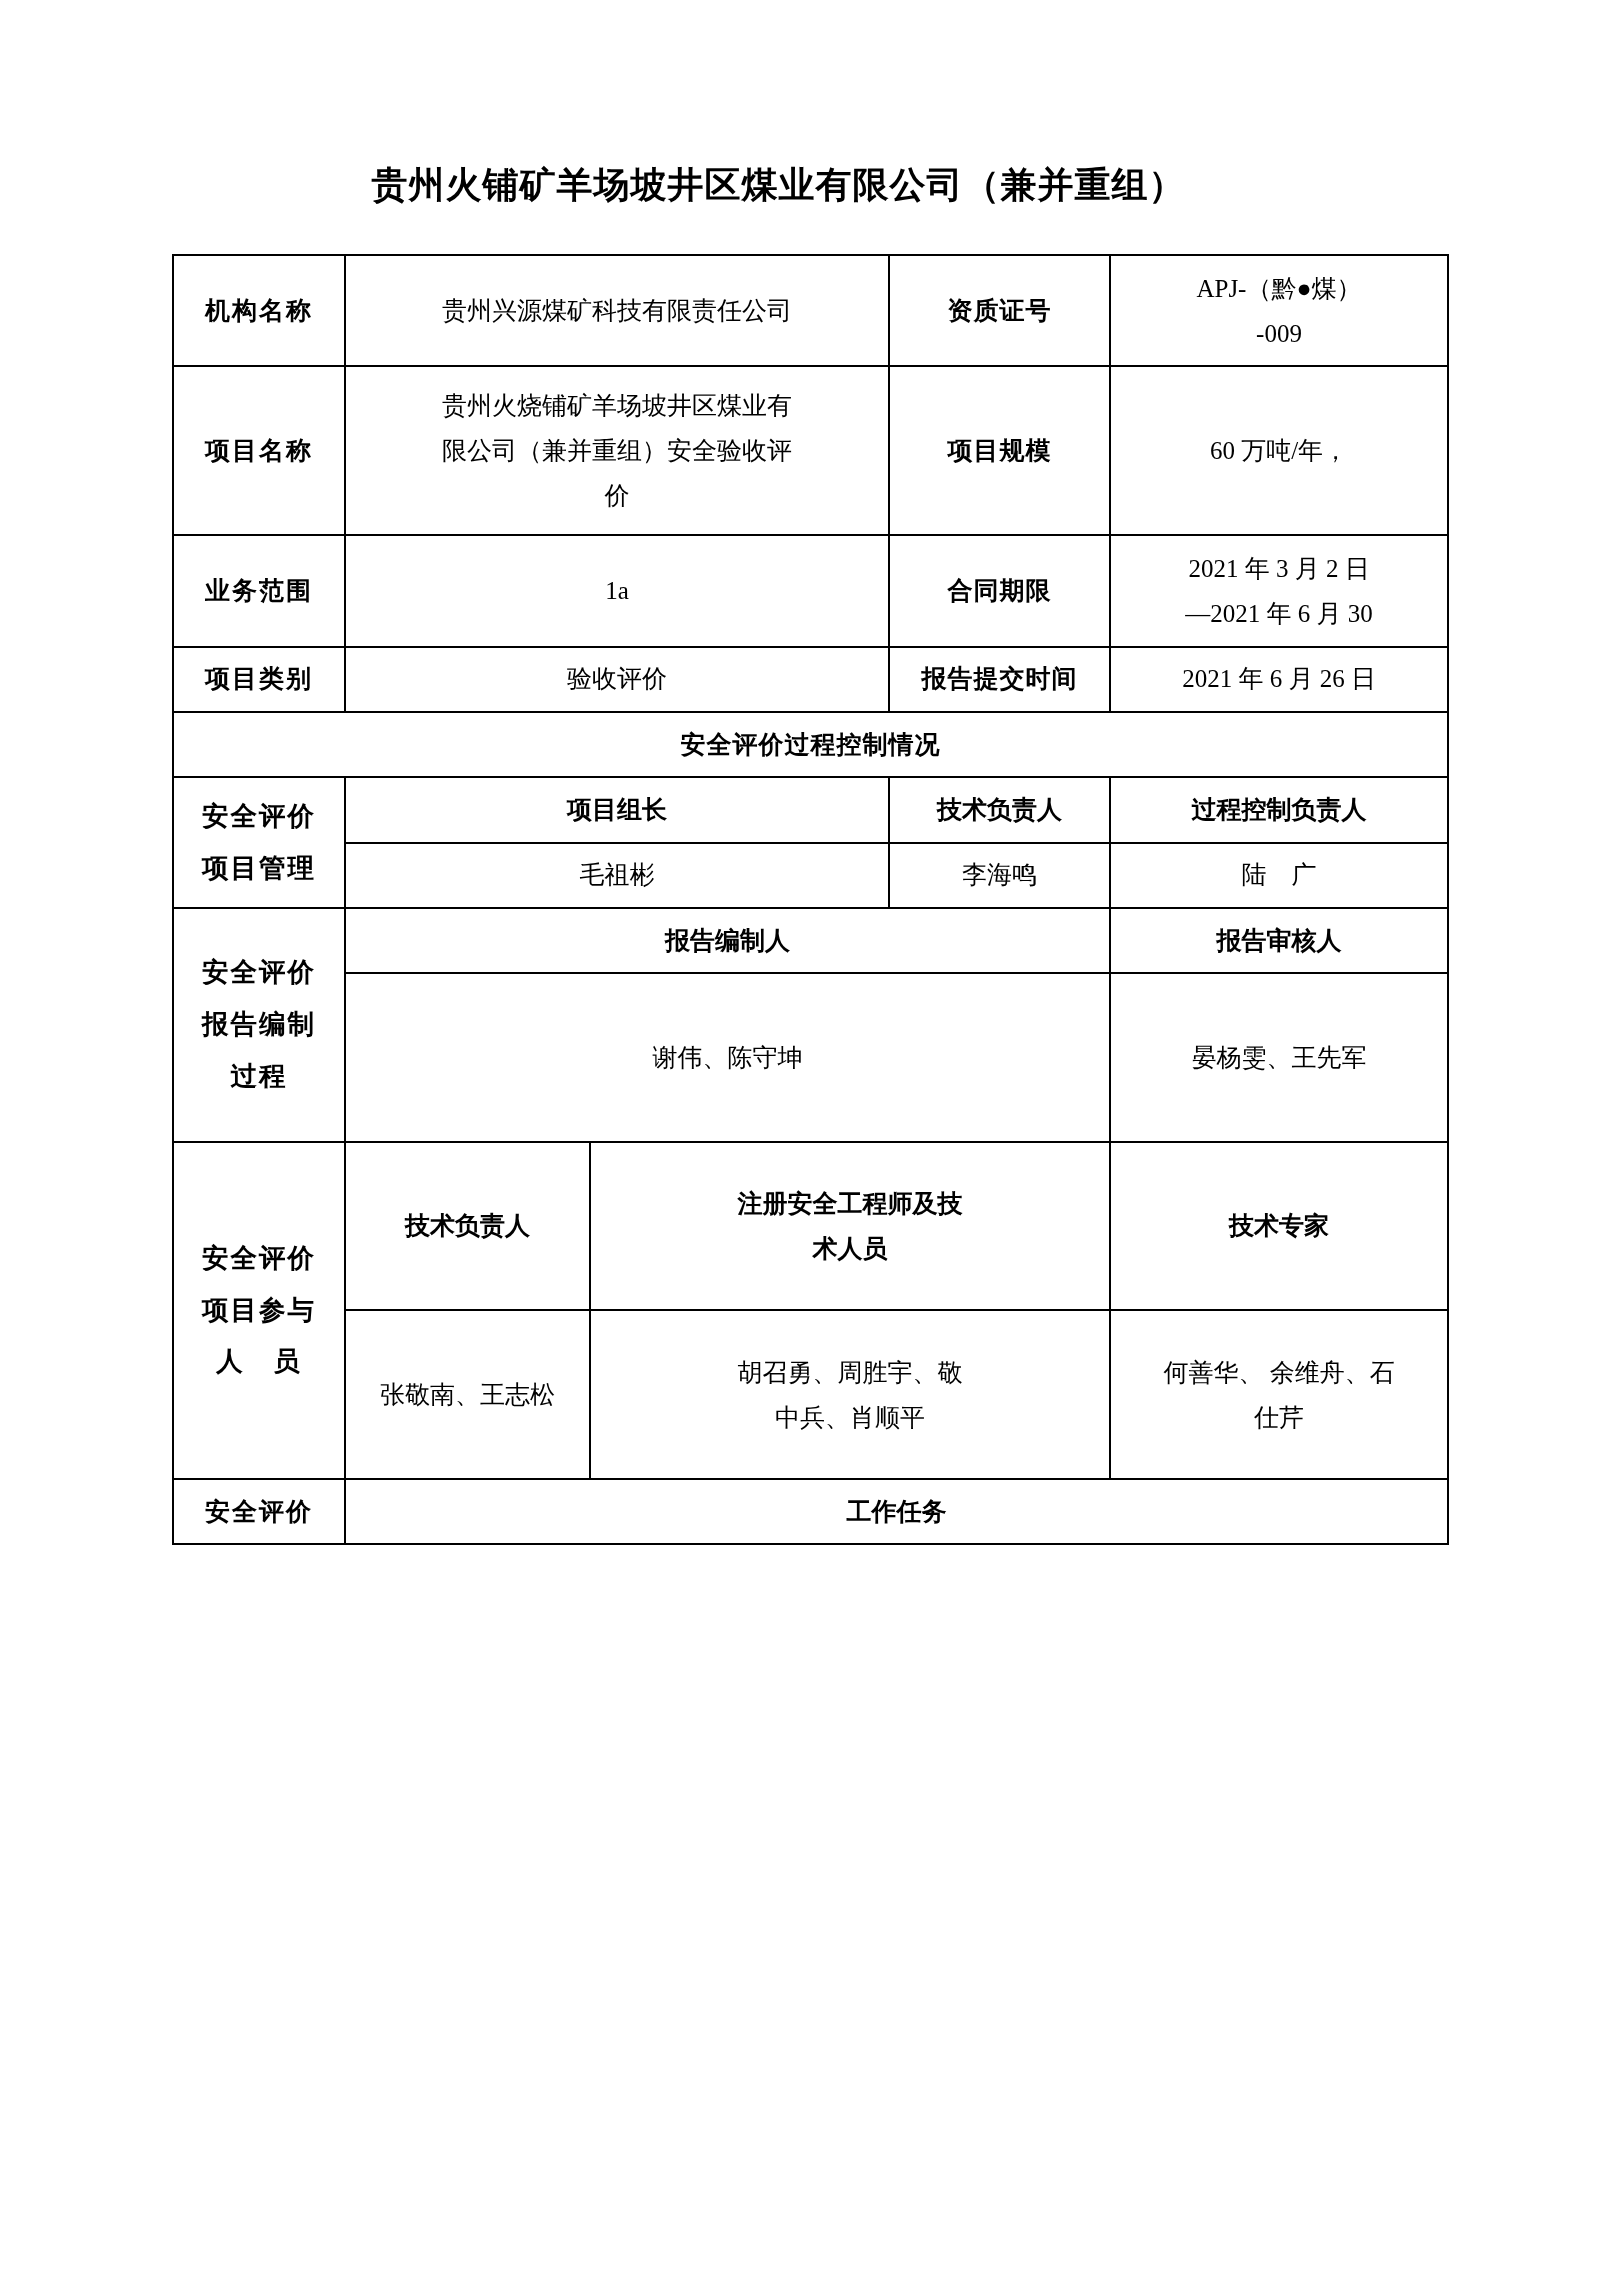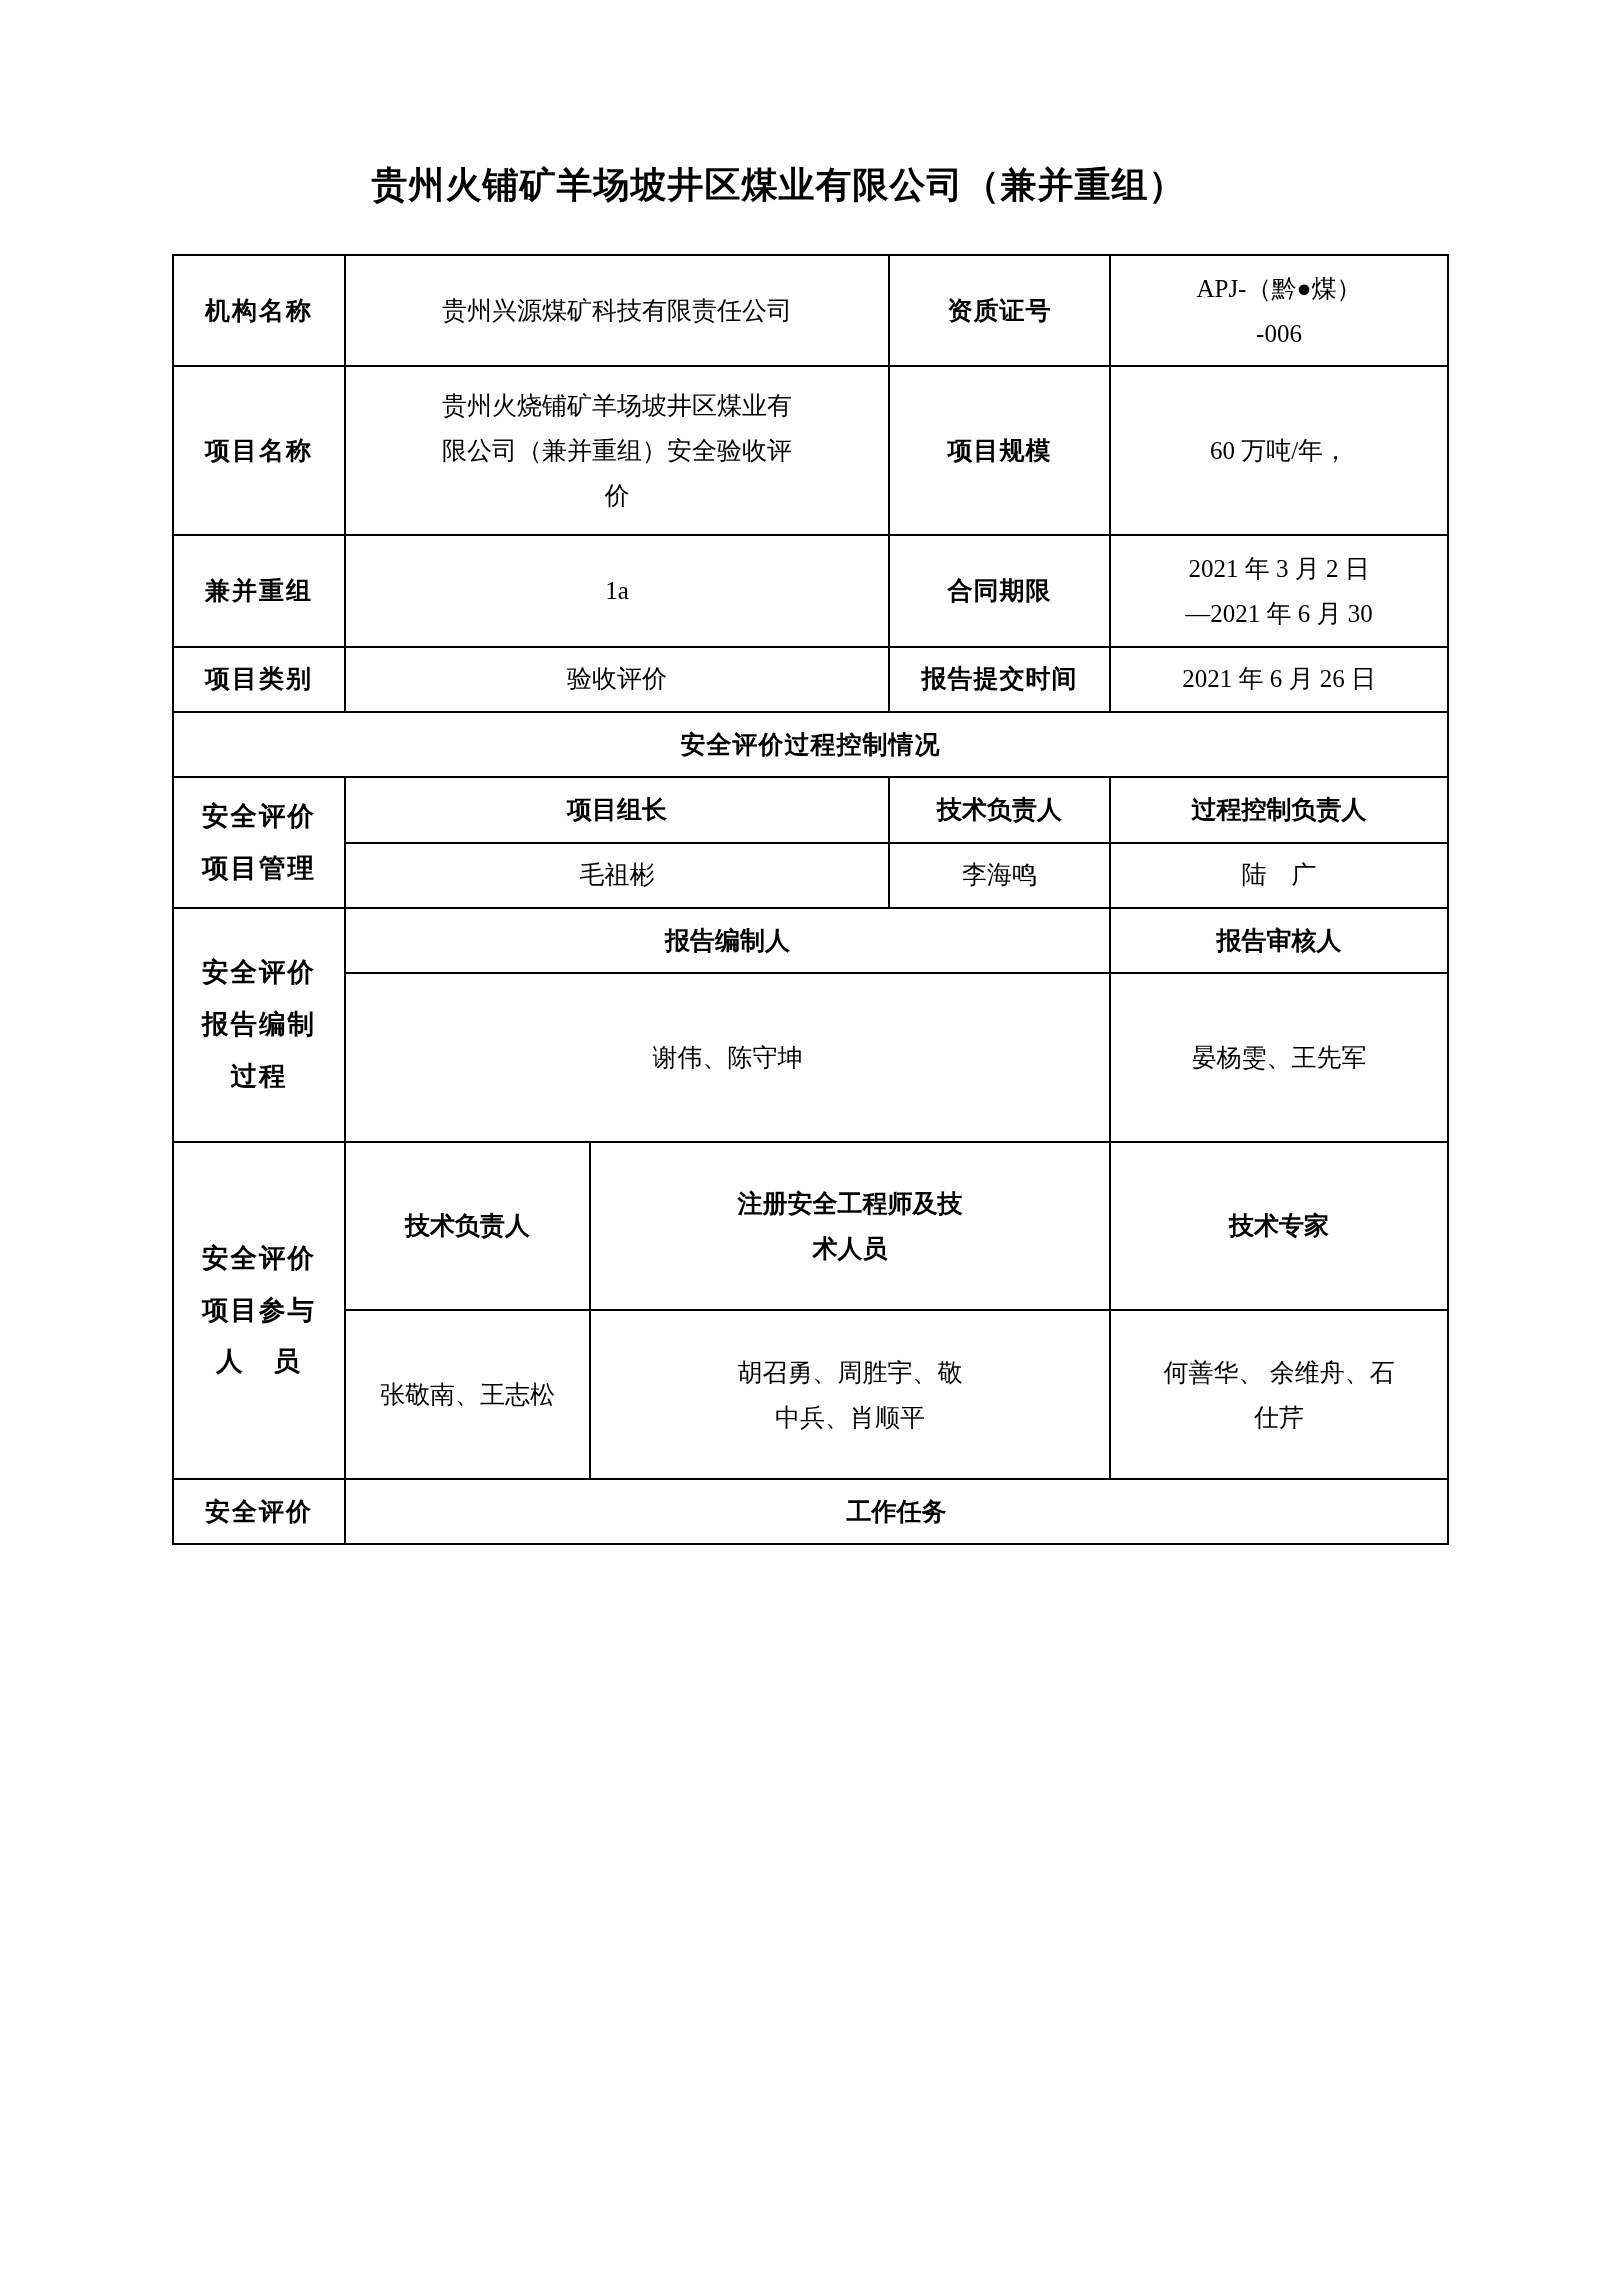--- a/index.html
+++ b/index.html
@@ -109,37 +109,37 @@
       <col style="width:338px">
     </colgroup>
 
     <tbody>
         <tr>
       <td class="label">机构名称</td>
       <td colspan="2" class="left-pad">贵州兴源煤矿科技有限责任公司</td>
       <td class="labelwide">资质证号</td>
       <td>
         <span class="multiline">APJ-（黔●煤）</span>
-        <span class="multiline">-006</span>
+        <span class="multiline">-009</span>
       </td>
     </tr>
 
     <tr>
       <td class="label">项目名称</td>
       <td colspan="2" class="left-pad tall">
         <span class="multiline">贵州火烧铺矿羊场坡井区煤业有</span>
         <span class="multiline">限公司（兼并重组）安全验收评</span>
         <span class="multiline">价</span>
       </td>
       <td class="labelwide">项目规模</td>
       <td>60 万吨/年，</td>
     </tr>
 
     <tr>
-      <td class="label">兼并重组</td>
+      <td class="label">业务范围</td>
       <td colspan="2">1a</td>
       <td class="labelwide">合同期限</td>
       <td>
         <span class="multiline">2021 年 3 月 2 日</span>
         <span class="multiline">—2021 年 6 月 30</span>
       </td>
     </tr>
 
     <tr>
       <td class="label">项目类别</td>

